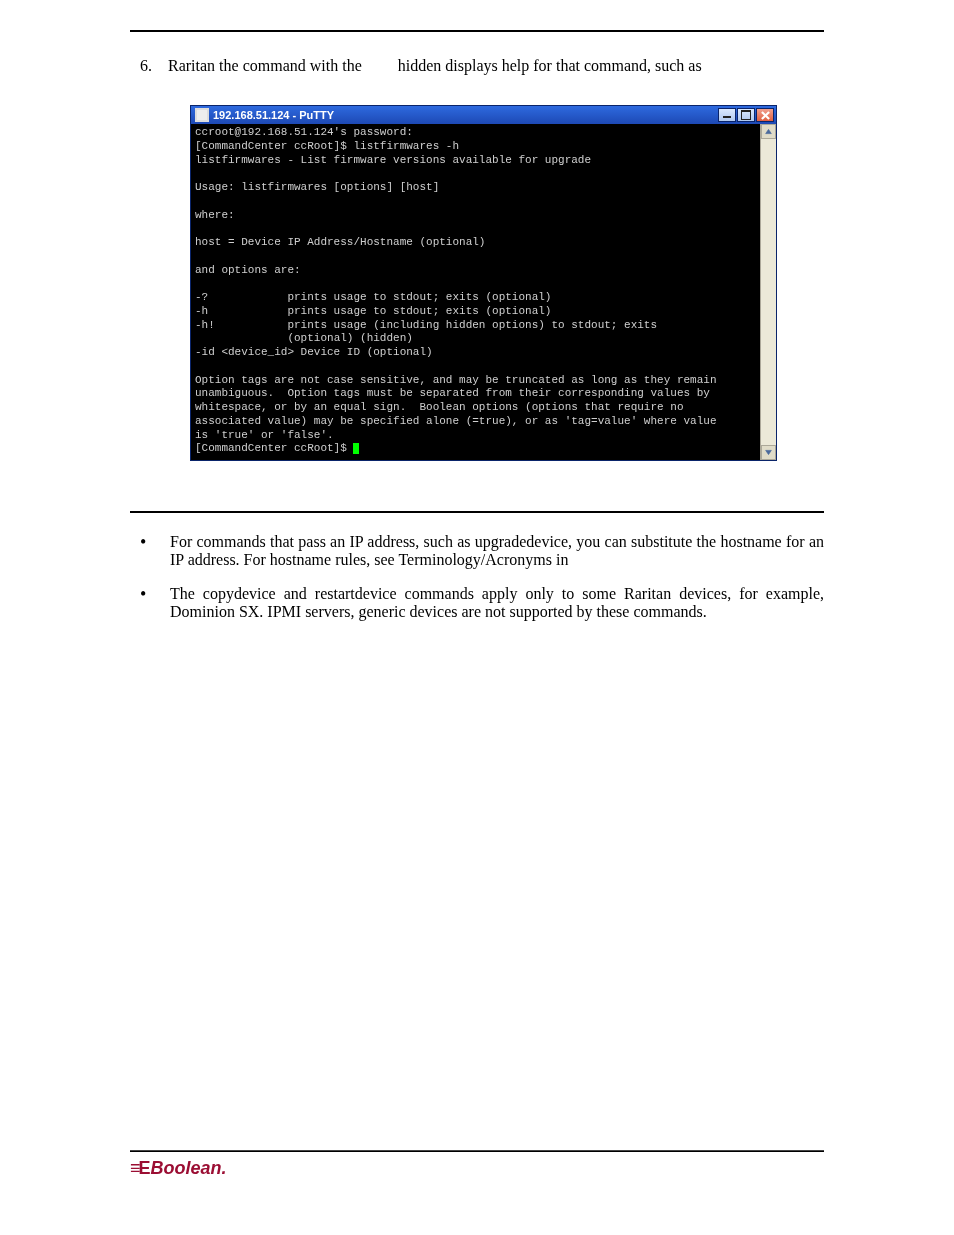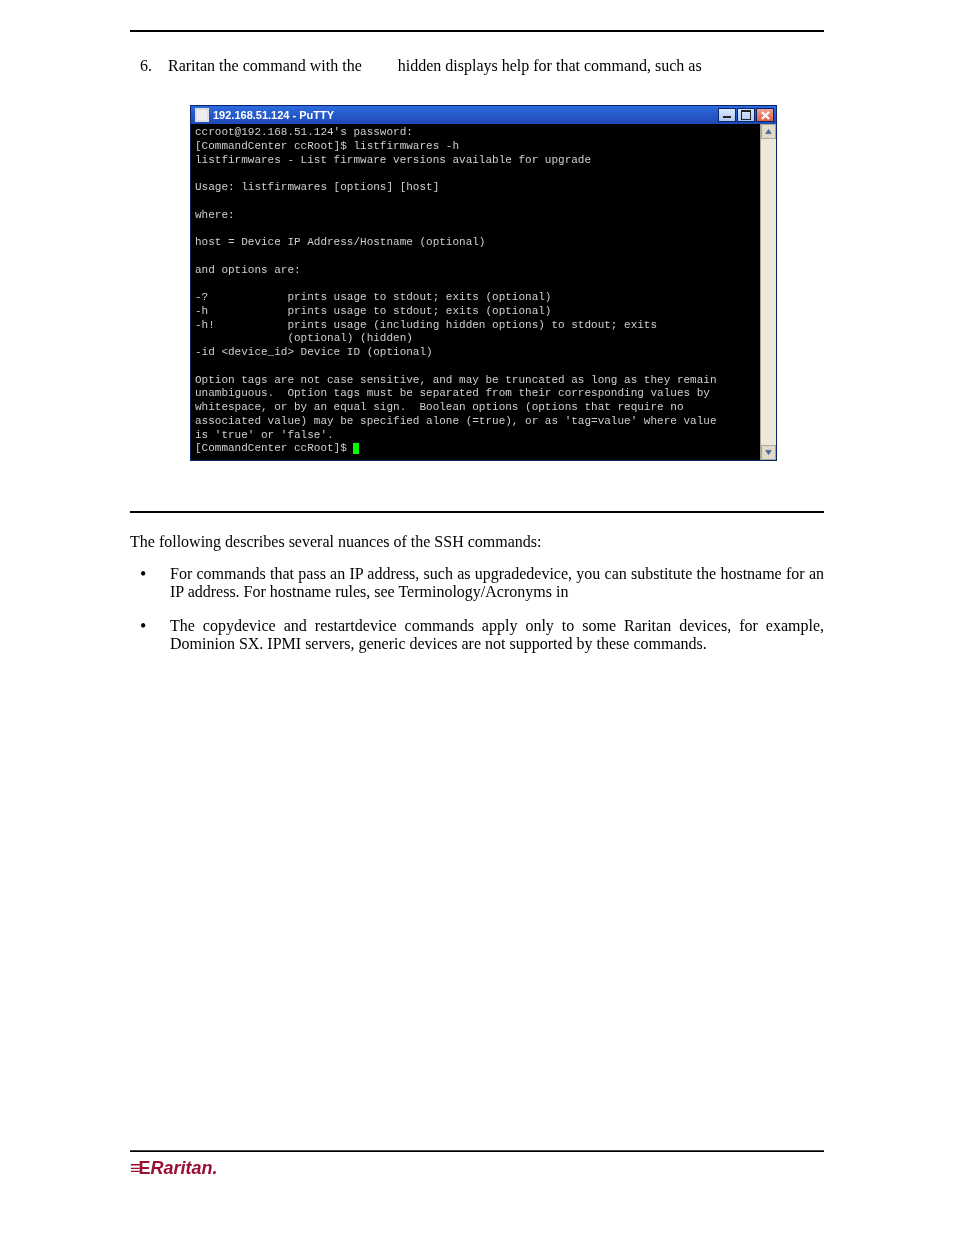--- a/index.html
+++ b/index.html
@@ -237,33 +237,32 @@
           <svg viewBox="0 0 10 10">
               <polygon points="1,2 9,2 5,8"></polygon>
             </svg>
         </div>
       </div>
     </div>
   </div>
 
   <div class="section-sep"></div>
 
-  <p class="body-p">The following describes several nuances of the SSH commands:</p>
 
   <div id="bullets">
       <div class="bul">
         <div class="dot">•</div>
         <div class="txt">For commands that pass an IP address, such as upgradedevice, you can substitute the hostname for an IP address. For hostname rules, see Terminology/Acronyms in</div>
       </div>
       <div class="bul">
         <div class="dot">•</div>
         <div class="txt">The copydevice and restartdevice commands apply only to some Raritan devices, for example, Dominion SX. IPMI servers, generic devices are not supported by these commands.</div>
       </div>
     </div>
 </div>
 
 <div class="footer">
   <div class="footer-line">
     <span class="logo">
-      <span class="logo-icon">≡E</span><span>Raritan.</span>
+      <span class="logo-icon">≡E</span><span>Boolean.</span>
     </span>
   </div>
 </div>
 
 </body></html>

